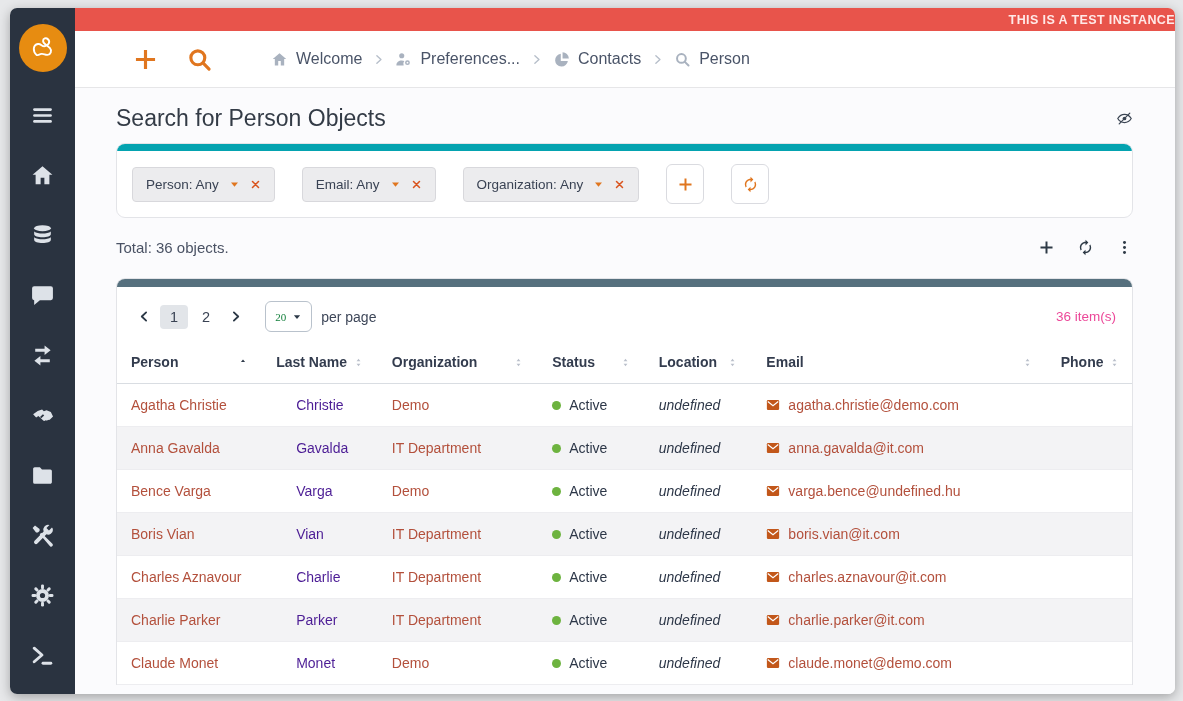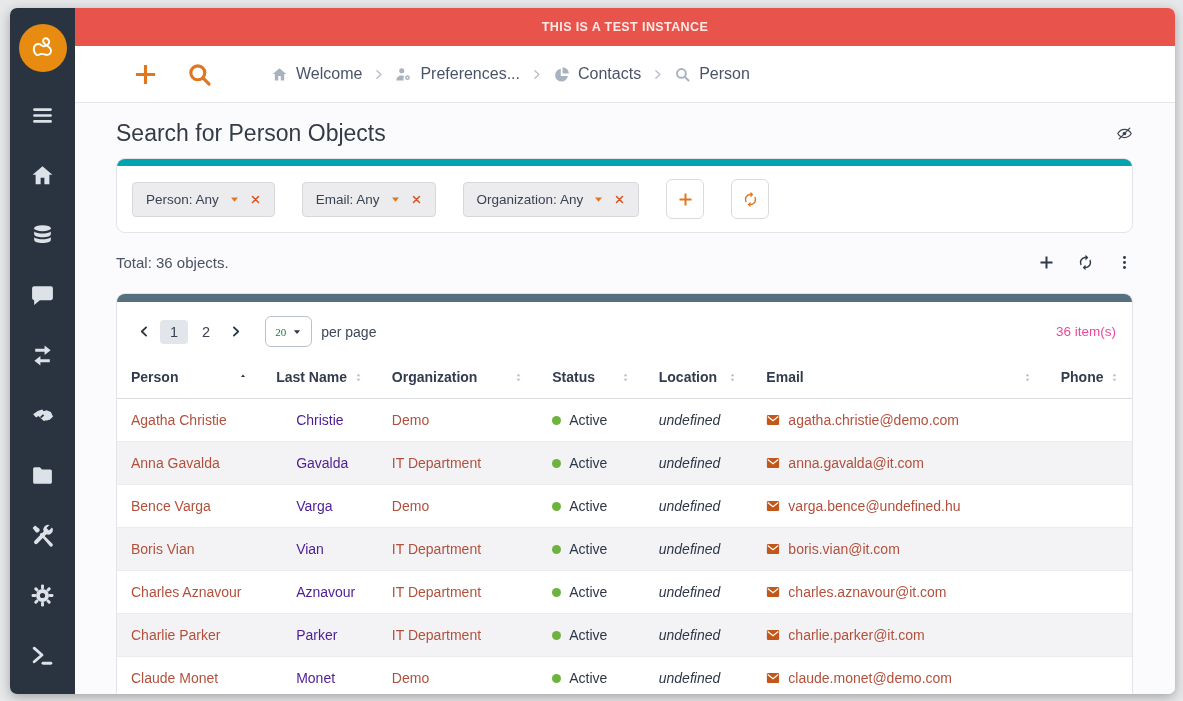--- a/index.html
+++ b/index.html
@@ -17,21 +17,21 @@
   }
   
   .sidebar { width:65px; flex:none; background:#2a3340; display:flex; flex-direction:column; align-items:center; padding-top:16px; }
   .logo { width:48px; height:48px; border-radius:50%; background:#e78c11; display:flex; align-items:center; justify-content:center; cursor:pointer; flex:none; }
   .logo svg { width:38px; height:38px; }
   .side-nav { margin-top:13px; display:flex; flex-direction:column; align-items:center; }
   .side-item { width:65px; height:60px; display:flex; align-items:center; justify-content:center; color:#dde2e8; cursor:pointer; }
   .side-item .icon { font-size:25px; }
   
   .main { flex:1; min-width:0; display:flex; flex-direction:column; }
-  .banner { height:38px; flex:none; background:#e8544b; color:#ffe9e7; display:flex; align-items:center; justify-content:center; font-size:12.5px; font-weight:bold; letter-spacing:.4px; }
+  .banner { height:23px; flex:none; background:#e8544b; color:#ffe9e7; display:flex; align-items:center; justify-content:flex-end; font-size:12.5px; font-weight:bold; letter-spacing:.4px; }
   .toolbar { height:57px; flex:none; background:#fff; border-bottom:1px solid #e6e6e8; display:flex; align-items:center; padding-left:57px; }
   .tb-actions { display:flex; align-items:center; gap:27px; }
   .tb-btn { background:none; border:none; padding:0; color:#e0761f; cursor:pointer; display:flex; }
   .tb-btn .icon { font-size:27px; }
   .breadcrumb { margin-left:58px; display:flex; align-items:center; gap:10px; font-size:16px; color:#4a5468; }
   .crumb { display:flex; align-items:center; gap:8px; cursor:pointer; }
   .crumb .icon { font-size:17px; color:#a9b2bf; }
   .sep { color:#b7bfca; font-size:13px; display:flex; }
   
   .content { flex:1; background:#fbfbfd; padding:17px 42px 0 41px; overflow:hidden; }
@@ -572,21 +572,21 @@
                         <path d="M3 6l9 7.2L21 6" fill="none" stroke="#fff" stroke-width="2"></path>
                       </svg>
                     </span>
                     <a class="obj-link">boris.vian@it.com</a>
                   </span>
                 </td>
                 <td><span></span></td>
               </tr>
               <tr>
                 <td><a class="obj-link">Charles Aznavour</a></td>
-                <td><span class="lastname">Aznavour</span></td>
+                <td><span class="lastname">Charlie</span></td>
                 <td><a class="obj-link">IT Department</a></td>
                 <td>
                   <span class="status-cell">
                     <span class="dot"></span>
                     <span class="status-label">Active</span>
                   </span>
                 </td>
                 <td><span class="loc">undefined</span></td>
                 <td>
                   <span class="email-cell">

